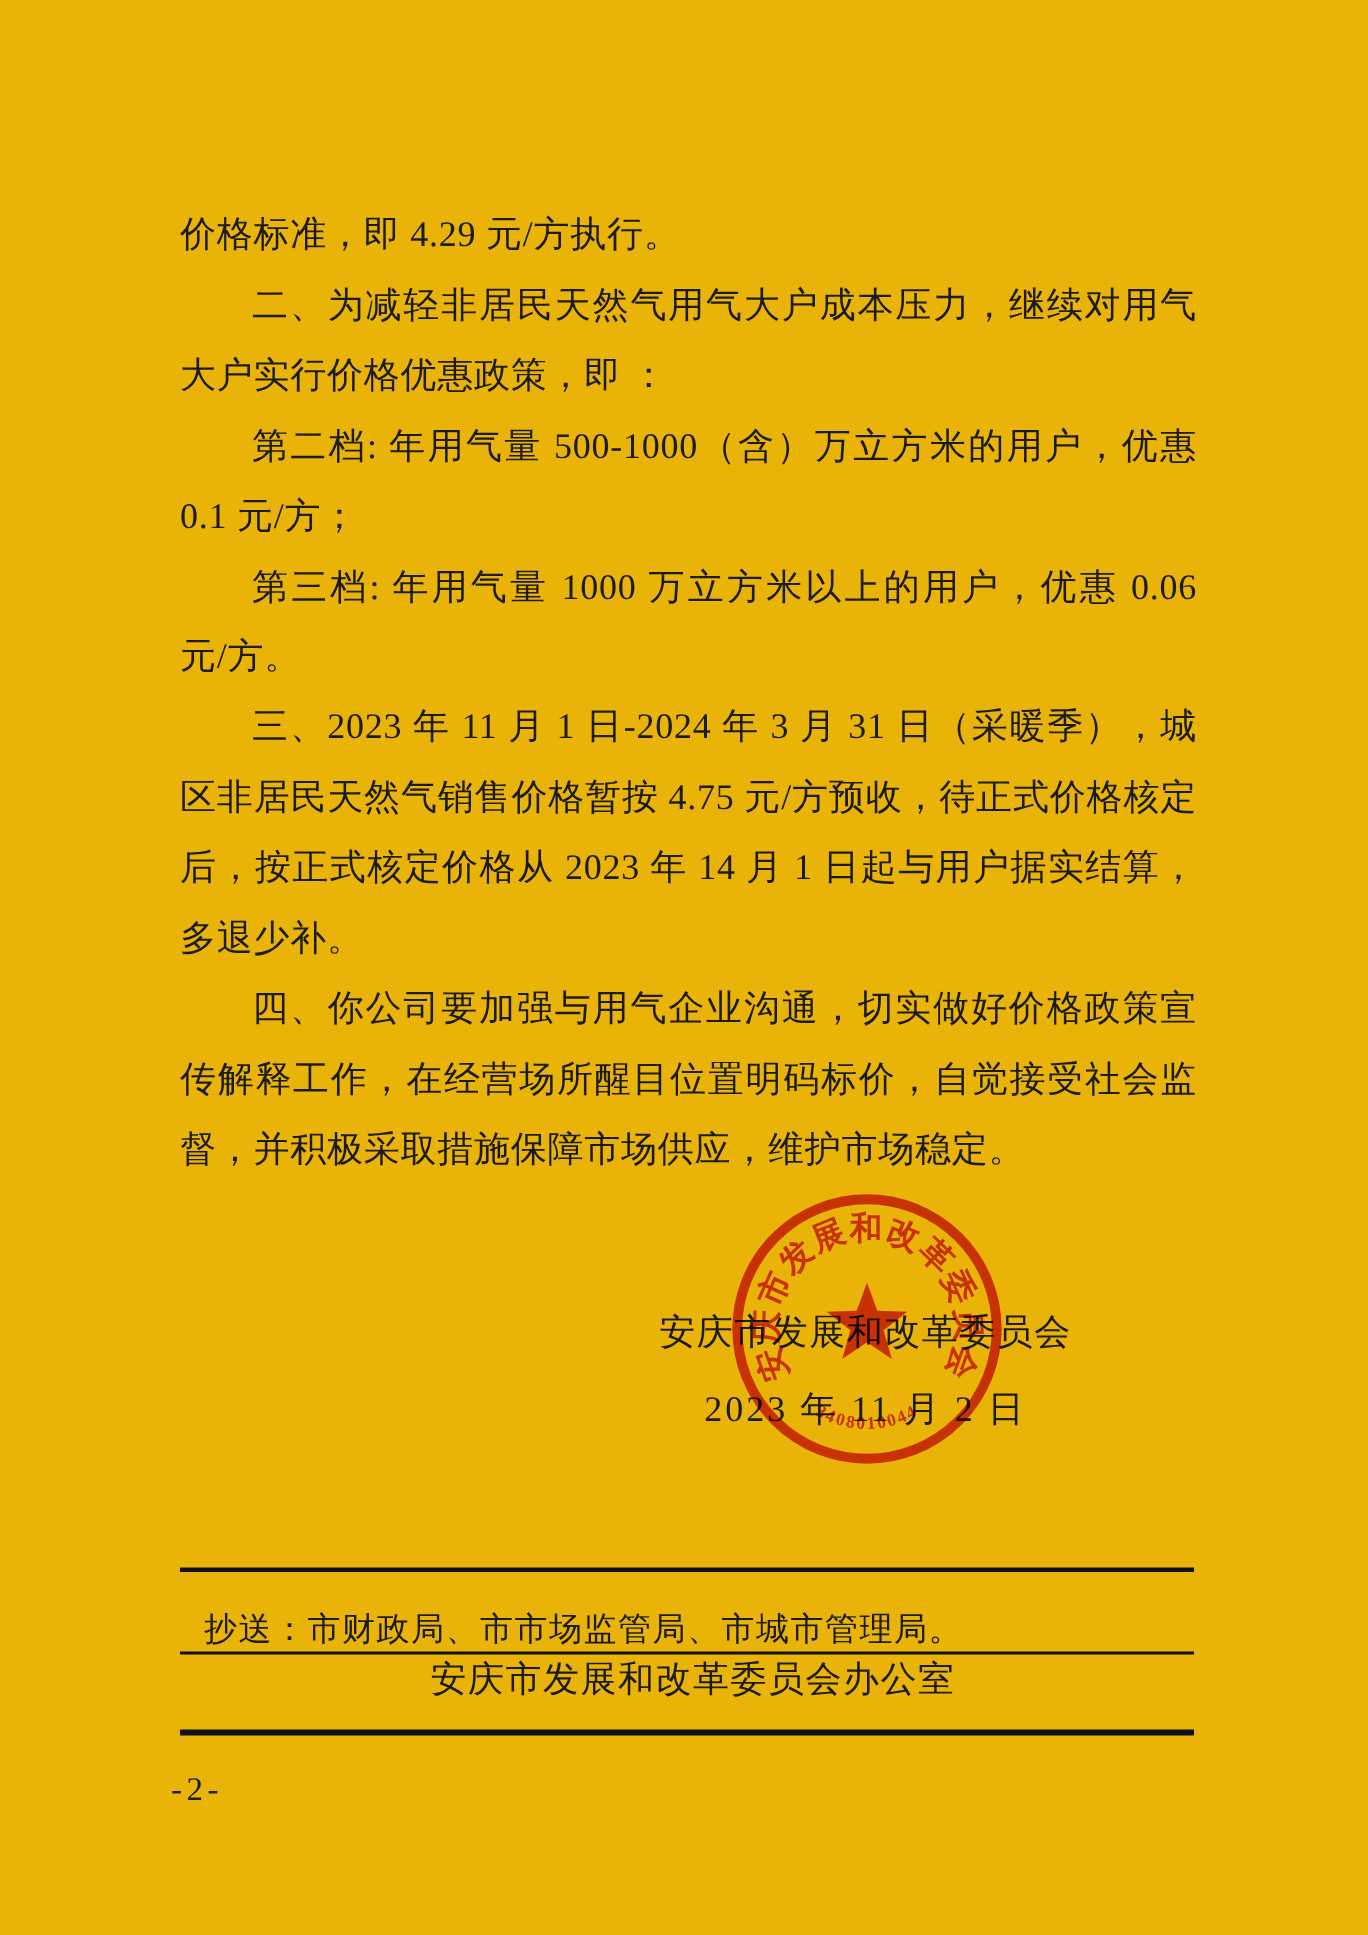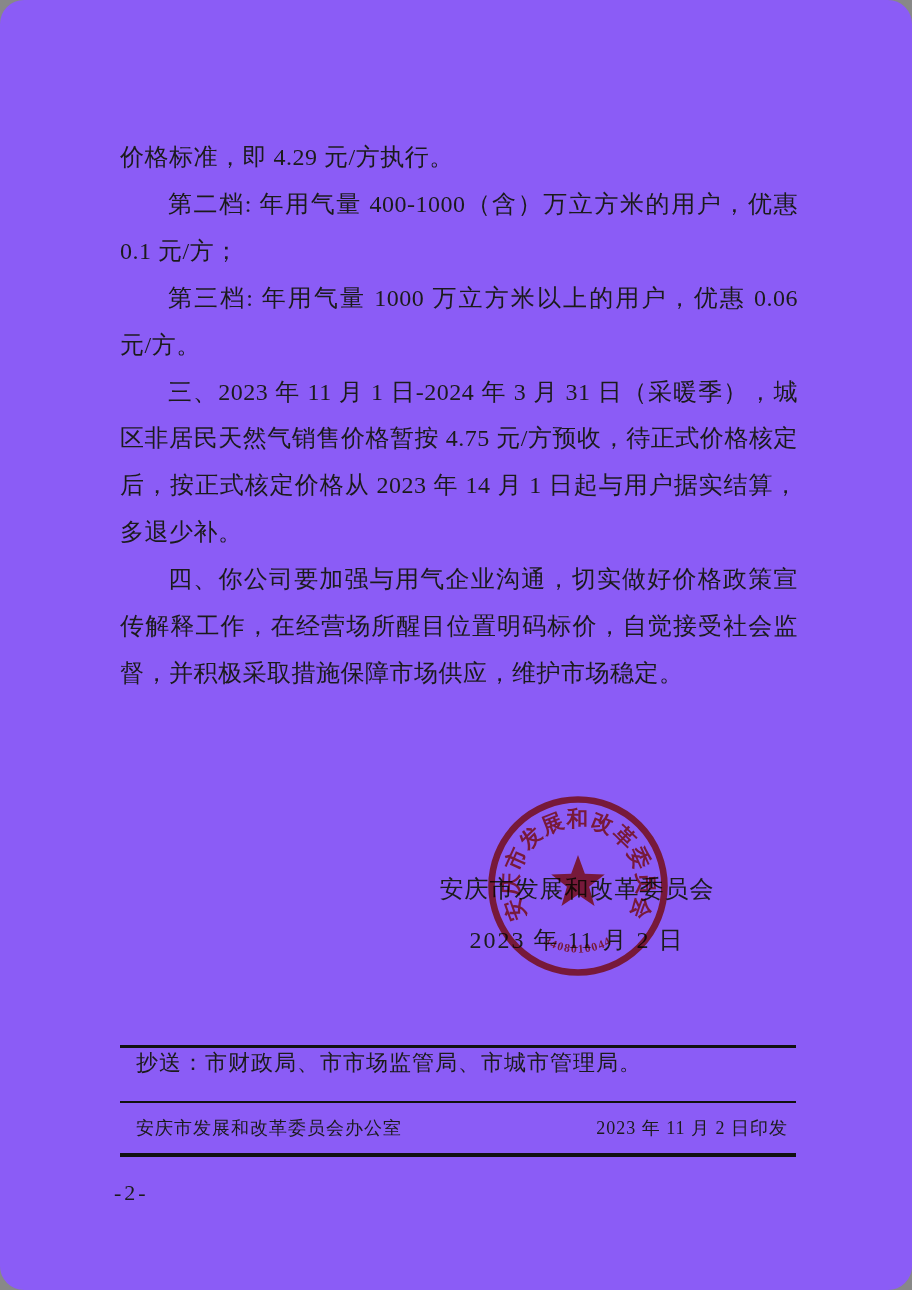--- a/index.html
+++ b/index.html
@@ -1,24 +1,23 @@
 <!DOCTYPE html>
 <html><head>
 <meta charset="utf-8">
 <style>
   html,body{margin:0;padding:0;background:#888;}
   .page{
     position:relative;
     width:912px;height:1290px;
     margin:0 auto;
-    background:#8b5cf6;
+    background:#eab308;
     overflow:hidden;
     font-family:"Liberation Serif","DejaVu Serif",serif;
     color:#1b1b1b;
-    border-radius:24px;
   }
   
   .doc-body{
     position:absolute;
     left:120px;top:134px;width:678px;
     font-size:24px;
     line-height:46.9px;
     text-align:justify;
     text-justify:inter-ideograph;
     letter-spacing:0.5px;
@@ -44,43 +43,44 @@
     opacity:0.92;
   }
   .seal text{font-family:"Liberation Serif","DejaVu Serif",serif;font-weight:bold;}
   
   .footer-rule{position:absolute;left:120px;width:676px;background:#111;}
   .rule-top{top:1045px;height:3px;}
   .rule-mid{top:1101px;height:2px;}
   .rule-bottom{top:1153px;height:4px;}
   .cc-row{
     position:absolute;left:120px;top:1048px;width:676px;height:53px;
-    display:flex;align-items:flex-start;
+    display:flex;align-items:flex-end;
     padding-left:16px;box-sizing:border-box;
     font-size:22px;letter-spacing:1px;
   }
   .version-row{
     position:absolute;left:120px;top:1103px;width:676px;height:50px;
     display:flex;align-items:center;justify-content:space-between;
     padding:0 8px 0 16px;box-sizing:border-box;
-    font-size:18px;letter-spacing:1px;
+    font-size:24px;letter-spacing:1px;flex-direction:column;
   }
   .page-number{
     position:absolute;left:114px;top:1180px;
     font-size:22px;letter-spacing:3px;
   }
 </style>
 </head>
 <body>
 
 <div class="page">
 
   <div class="doc-body">
       <p class="para">价格标准，即 4.29 元/方执行。</p>
-      <p class="para indent">第二档: 年用气量 400-1000（含）万立方米的用户，优惠 0.1 元/方；</p>
+      <p class="para indent">二、为减轻非居民天然气用气大户成本压力，继续对用气大户实行价格优惠政策，即 ：</p>
+      <p class="para indent">第二档: 年用气量 500-1000（含）万立方米的用户，优惠 0.1 元/方；</p>
       <p class="para indent">第三档: 年用气量 1000 万立方米以上的用户，优惠 0.06 元/方。</p>
       <p class="para indent">三、2023 年 11 月 1 日-2024 年 3 月 31 日（采暖季），城区非居民天然气销售价格暂按 4.75 元/方预收，待正式价格核定后，按正式核定价格从 2023 年 14 月 1 日起与用户据实结算，多退少补。</p>
       <p class="para indent">四、你公司要加强与用气企业沟通，切实做好价格政策宣传解释工作，在经营场所醒目位置明码标价，自觉接受社会监督，并积极采取措施保障市场供应，维护市场稳定。</p>
     </div>
 
   <div class="signature">
     <div class="sig-org">安庆市发展和改革委员会</div>
     <div class="sig-date">2023 年 11 月 2 日</div>
   </div>
 
@@ -99,19 +99,18 @@
     </text>
   </svg>
 
   <div class="footer-rule rule-top"></div>
   <div class="cc-row">
     <span>抄送：市财政局、市市场监管局、市城市管理局。</span>
   </div>
   <div class="footer-rule rule-mid"></div>
   <div class="version-row">
     <span>安庆市发展和改革委员会办公室</span>
-    <span>2023 年 11 月 2 日印发</span>
   </div>
   <div class="footer-rule rule-bottom"></div>
 
   <div class="page-number">-2-</div>
 
 </div>
 
 </body></html>

